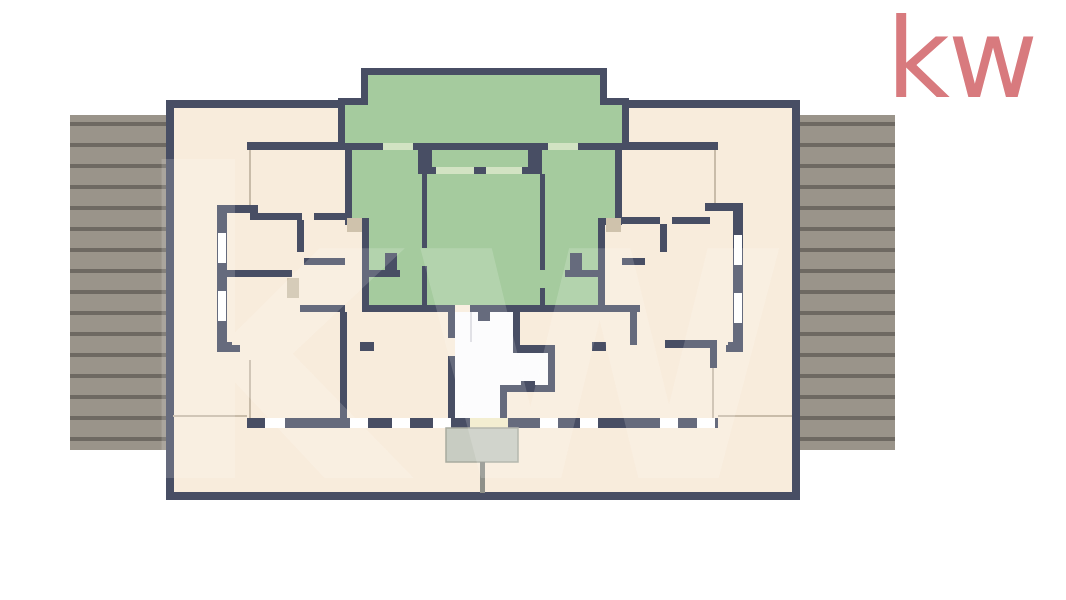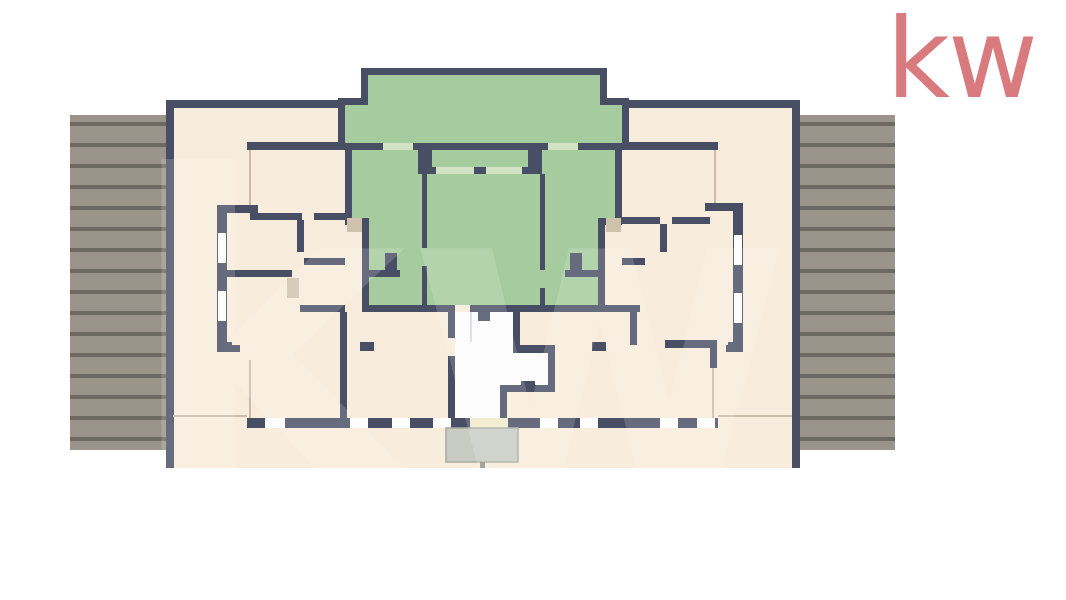--- a/index.html
+++ b/index.html
@@ -1,16 +1,16 @@
 <!DOCTYPE html>
 <html style="--wall: #484e64; --floor: #f8ecdc; --unit: #a5cb9e; --unit-window: #d2e3c3; --deck: #9a948a; --deck-stripe: #6e6962; --cream: #f1ebc9; --tan: #cfc2ac; --canopy: #c8ccc2; --canopy-edge: #a8ab9f; --post: #8e9089; --core: #fcfcfd; --thin: #c9bca9; --logo: #d87a7e;"><head>
 <meta charset="utf-8">
 <style>
   html,body{margin:0;padding:0;background:#ffffff;}
-  .page{position:relative;width:1066px;height:468px;background:#ffffff;overflow:hidden;
+  .page{position:relative;width:1066px;height:600px;background:#ffffff;overflow:hidden;
         font-family:"DejaVu Sans","Liberation Sans",sans-serif;}
   svg{position:absolute;left:0;top:0;}
   
   .wall{fill:var(--wall);}
   .floor{fill:var(--floor);}
   .unit{fill:var(--unit);}
   .unit-window{fill:var(--unit-window);}
   .white-win{fill:#ffffff;}
   .cream-win{fill:var(--cream);}
   .tan{fill:var(--tan);}

